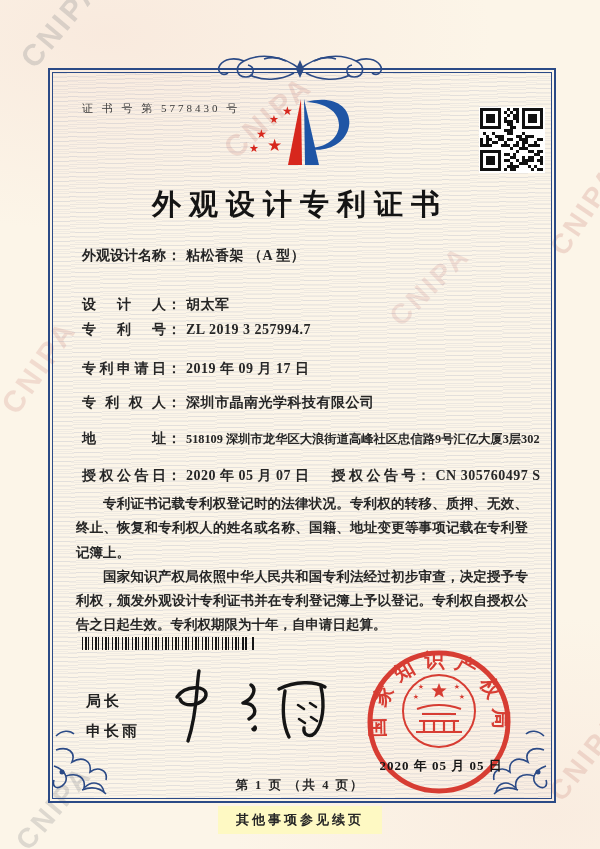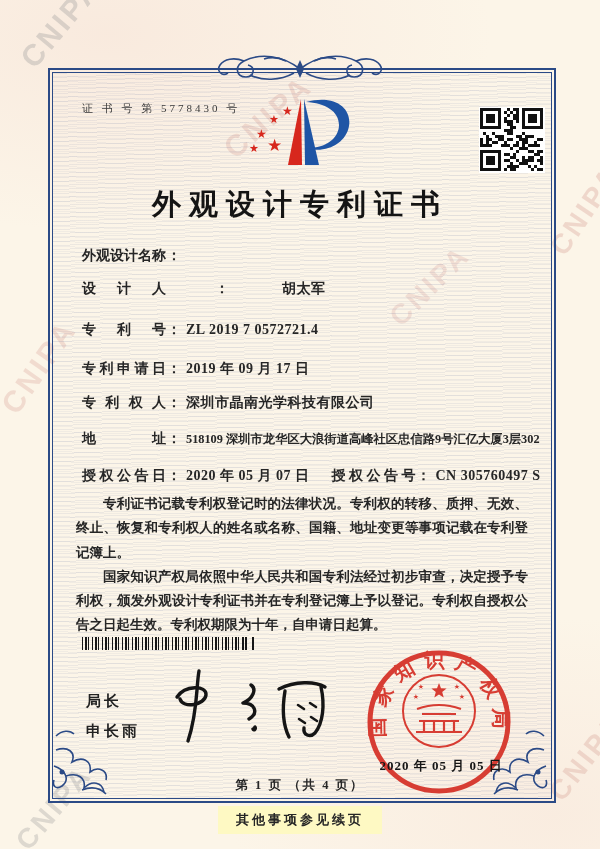--- a/index.html
+++ b/index.html
@@ -255,30 +255,31 @@
       <rect x="3" y="45" width="15" height="15" fill="#fff"></rect>
       <rect x="6" y="48" width="9" height="9" fill="#111"></rect>
     </svg>
 </div>
 
 <div class="abs title">外观设计专利证书</div>
 
 <div class="frow" style="top:247px;">
   <span class="lab">外观设计名称</span>
     <span class="col">：</span>
-</div>
-<div class="frow" style="top:280px;gap:48px;">
+  <span class="val">粘松香架 （A 型）</span>
+</div>
+<div class="frow" style="top:296px;">
   <span class="lab">设计人</span>
     <span class="col">：</span>
   <span class="val">胡太军</span>
 </div>
 <div class="frow" style="top:321px;">
   <span class="lab">专利号</span>
     <span class="col">：</span>
-  <span class="val">ZL 2019 7 0572721.4</span>
+  <span class="val">ZL 2019 3 257994.7</span>
 </div>
 <div class="frow" style="top:360px;">
   <span class="lab">专利申请日</span>
     <span class="col">：</span>
   <span class="val">2019 年 09 月 17 日</span>
 </div>
 <div class="frow" style="top:394px;">
   <span class="lab">专利权人</span>
     <span class="col">：</span>
   <span class="val">深圳市晶南光学科技有限公司</span>

